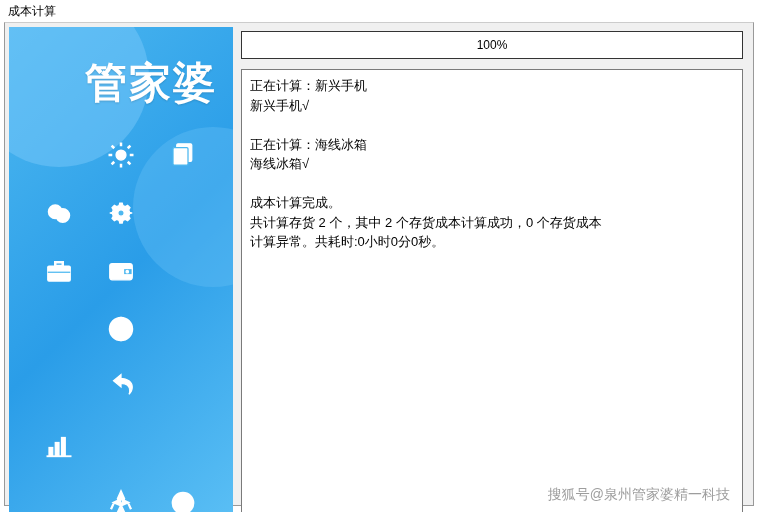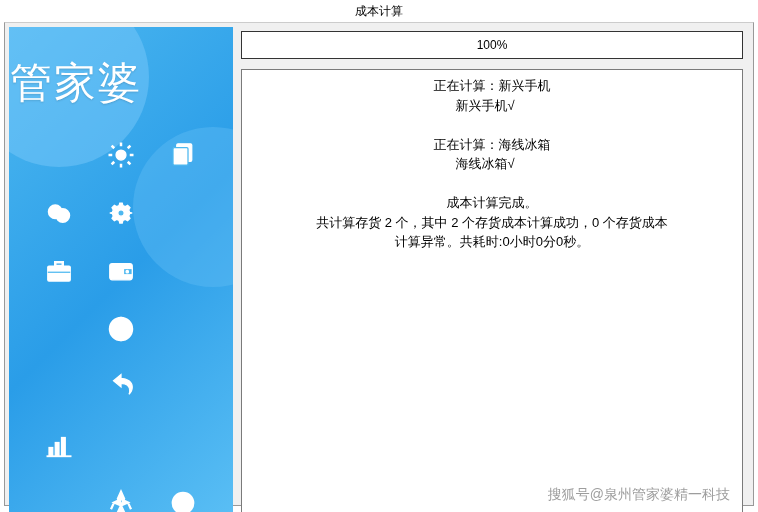--- a/index.html
+++ b/index.html
@@ -11,21 +11,20 @@
       height: 512px;
       overflow: hidden;
       position: relative;
     }
     .titlebar {
       height: 22px;
       padding: 3px 8px;
       font-size: 12px;
       color: #000;
       background: #fff;
-      text-align: center;
     }
     .window-body {
       border: 1px solid #999;
       border-top: 1px solid #ccc;
       margin: 0 4px;
       height: 484px;
       display: flex;
       flex-direction: column;
       background: #f0f0f0;
     }
@@ -54,24 +53,24 @@
       content: "";
       position: absolute;
       top: 100px; right: -60px;
       width: 160px; height: 160px;
       border-radius: 50%;
       background: rgba(100, 190, 245, 0.4);
     }
     .brand {
       position: relative;
       font-size: 42px;
-      font-weight: normal;
+      font-weight: bold;
       color: #fff;
-      text-align: left;
-      padding: 28px 1px 18px;
+      text-align: right;
+      padding: 28px 16px 18px;
       letter-spacing: 2px;
       z-index: 2;
       text-shadow: 0 1px 2px rgba(0,0,0,0.15);
     }
     .icon-grid {
       position: relative;
       z-index: 2;
       display: grid;
       grid-template-columns: repeat(3, 1fr);
       gap: 18px 6px;
@@ -114,21 +113,21 @@
       border: 1px solid #7a7a7a;
       background: #fff;
       padding: 6px 8px;
       font-size: 13px;
       line-height: 1.5;
       color: #000;
       white-space: pre-wrap;
       position: relative;
       overflow: hidden;
     }
-    .log-row { display: flex; justify-content: center; }
+    .log-row { display: flex; justify-content: flex-start; }
     .log-check { padding-right: 14px; font-style: italic; }
     .watermark {
       position: absolute;
       bottom: 8px;
       right: 28px;
       color: rgba(140,140,140,0.85);
       font-size: 14px;
       pointer-events: none;
       margin-top: 20px;
     }

